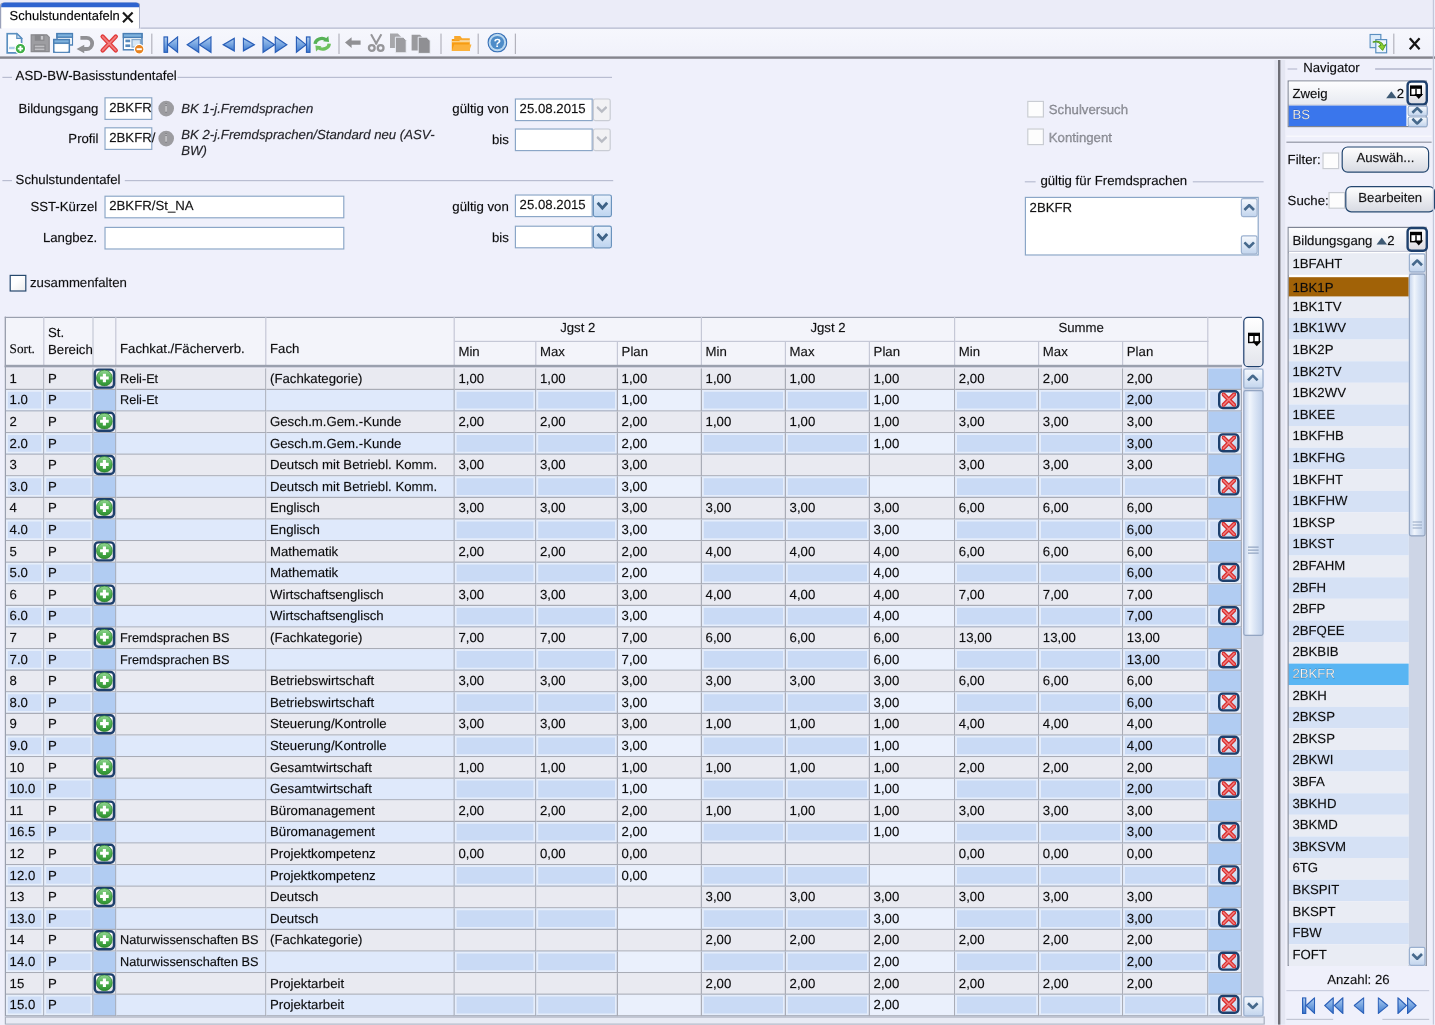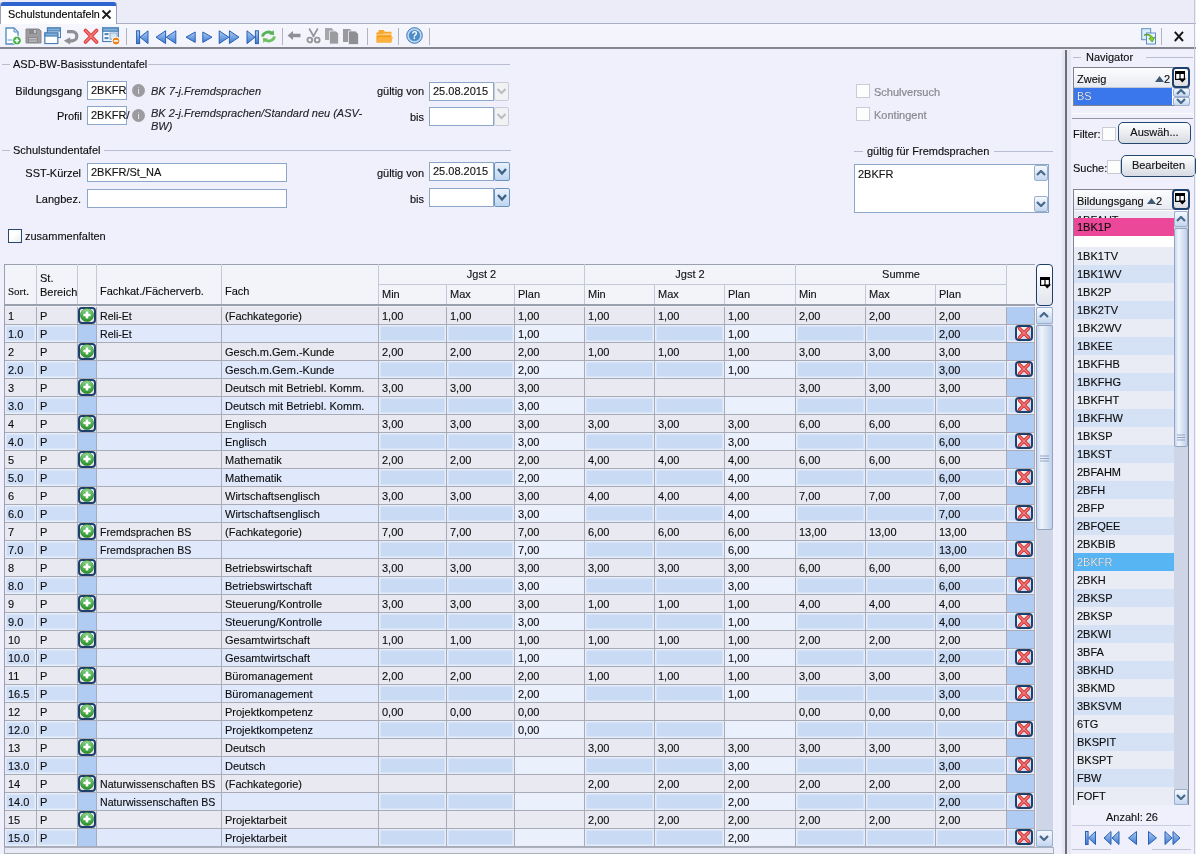--- a/index.html
+++ b/index.html
@@ -149,21 +149,21 @@
 <div class="fst" style="left:13px;top:58px">ASD-BW-Basisstundentafel</div>
 <div class="fsl" style="left:148px;top:64px;width:362px"></div>
 <div class="lbl" style="left:-58px;top:85px;width:140px">Bildungsgang</div>
 <div class="inp" style="left:87px;top:81px;width:40px;height:19px">2BKFR</div>
 <div class="lbl" style="left:-58px;top:110px;width:140px">Profil</div>
 <div class="inp" style="left:87px;top:106px;width:40px;height:19px">2BKFR/</div>
 <div class="a" style="left:132px;top:84px;width:13px;height:13px;border-radius:50%;background:#9c9ca0"></div>
 <div class="a" style="left:132px;top:84px;width:13px;height:13px;border-radius:50%;text-align:center;color:#e8e8ea;font-size:9.5px;font-weight:bold;line-height:13px">i</div>
 <div class="a" style="left:132px;top:109px;width:13px;height:13px;border-radius:50%;background:#9c9ca0"></div>
 <div class="a" style="left:132px;top:109px;width:13px;height:13px;border-radius:50%;text-align:center;color:#e8e8ea;font-size:9.5px;font-weight:bold;line-height:13px">i</div>
-<div class="ital" style="left:151px;top:85px">BK 7-j.Fremdsprachen</div>
+<div class="ital" style="left:151px;top:85px">BK 1-j.Fremdsprachen</div>
 <div class="ital" style="left:151px;top:107px;width:230px;line-height:13px">BK 2-j.Fremdsprachen/Standard neu (ASV-BW)</div>
 <div class="lbl" style="left:284px;top:85px;width:140px">gültig von</div>
 <div class="inp" style="left:429px;top:82px;width:65px;height:19px">25.08.2015</div>
 <div class="lbl" style="left:284px;top:111px;width:140px">bis</div>
 <div class="inp" style="left:429px;top:107px;width:65px;height:19px"></div>
 <div class="a" style="left:494px;top:82px;width:15px;height:19px;background:#f2f2f4;border:1px solid #c9ccd4;border-radius:2px"></div>
 <svg class="a" style="left:497px;top:88px" width="9" height="7" viewBox="0 0 9 7">
     <path d="M0.5 1 L4.5 5 L8.5 1" fill="none" stroke="#b9bcc4" stroke-width="2"></path>
   </svg>
 <div class="a" style="left:494px;top:107px;width:15px;height:19px;background:#f2f2f4;border:1px solid #c9ccd4;border-radius:2px"></div>
@@ -1255,21 +1255,21 @@
   </svg>
 <div class="a" style="left:1156px;top:195px;color:#0a0a0a;white-space:nowrap;">2</div>
 <div class="a" style="left:1172px;top:189px;width:18px;height:21px;background:linear-gradient(#fff,#dcdce2);border:2px solid #1e406d;border-radius:4px"></div>
 <svg class="a" style="left:1175px;top:193px" width="11" height="12" viewBox="0 0 11 12">
 <rect x="0.6" y="0.6" width="8.8" height="7.8" fill="#fff" stroke="#000" stroke-width="1.2"></rect>
 <rect x="0.6" y="0.6" width="8.8" height="2.4" fill="#000"></rect>
 <path d="M5 3 v5.4" stroke="#000" stroke-width="1.2"></path>
 <path d="M3.6 7.4 h7.4 l-3.7 4.2 z" fill="#000"></path>
   </svg>
 <div class="a" style="left:1074px;top:211px;width:100px;height:18px;background:#e9ecf4;color:#0a0a0a;padding:3px 0 0 3px">1BFAHT</div>
-<div class="a" style="left:1074px;top:218px;width:100px;height:18px;background:#ec4899;color:#0a0a0a;padding:3px 0 0 3px">1BK1P</div>
+<div class="a" style="left:1074px;top:231px;width:100px;height:18px;background:#a16207;color:#0a0a0a;padding:3px 0 0 3px">1BK1P</div>
 <div class="a" style="left:1074px;top:247px;width:100px;height:18px;background:#e9ecf4;color:#0a0a0a;padding:3px 0 0 3px">1BK1TV</div>
 <div class="a" style="left:1074px;top:265px;width:100px;height:18px;background:#d5e1f5;color:#0a0a0a;padding:3px 0 0 3px">1BK1WV</div>
 <div class="a" style="left:1074px;top:283px;width:100px;height:18px;background:#e9ecf4;color:#0a0a0a;padding:3px 0 0 3px">1BK2P</div>
 <div class="a" style="left:1074px;top:301px;width:100px;height:18px;background:#d5e1f5;color:#0a0a0a;padding:3px 0 0 3px">1BK2TV</div>
 <div class="a" style="left:1074px;top:319px;width:100px;height:18px;background:#e9ecf4;color:#0a0a0a;padding:3px 0 0 3px">1BK2WV</div>
 <div class="a" style="left:1074px;top:337px;width:100px;height:18px;background:#d5e1f5;color:#0a0a0a;padding:3px 0 0 3px">1BKEE</div>
 <div class="a" style="left:1074px;top:355px;width:100px;height:18px;background:#e9ecf4;color:#0a0a0a;padding:3px 0 0 3px">1BKFHB</div>
 <div class="a" style="left:1074px;top:373px;width:100px;height:18px;background:#d5e1f5;color:#0a0a0a;padding:3px 0 0 3px">1BKFHG</div>
 <div class="a" style="left:1074px;top:391px;width:100px;height:18px;background:#e9ecf4;color:#0a0a0a;padding:3px 0 0 3px">1BKFHT</div>
 <div class="a" style="left:1074px;top:409px;width:100px;height:18px;background:#d5e1f5;color:#0a0a0a;padding:3px 0 0 3px">1BKFHW</div>

